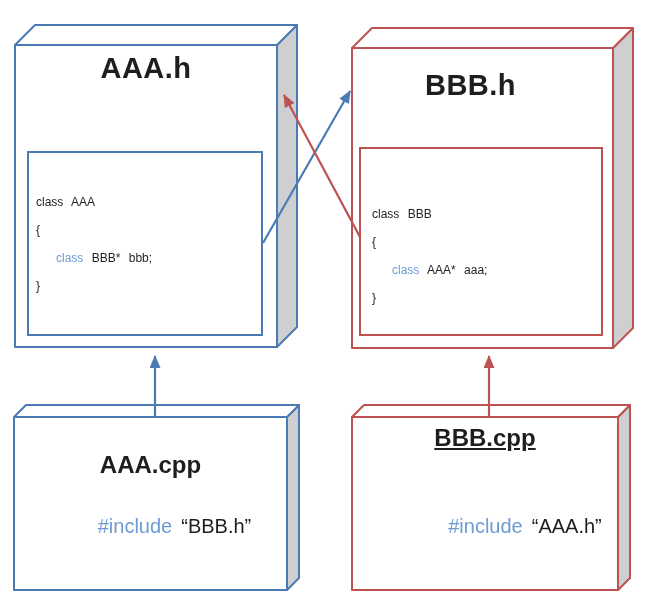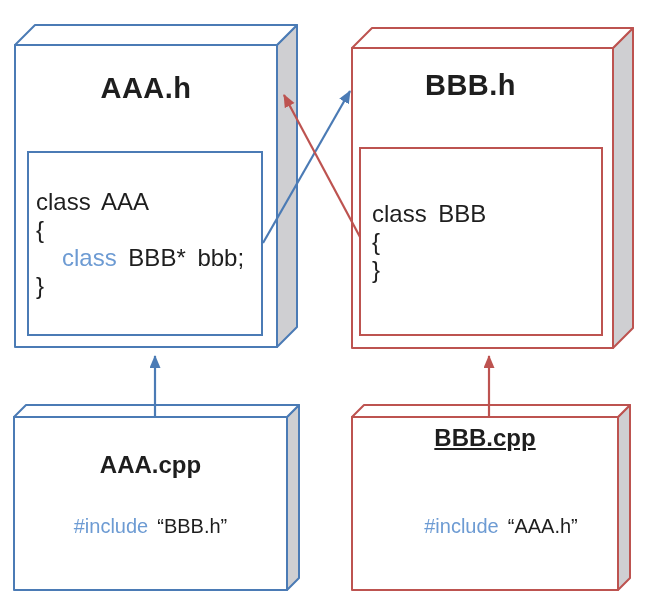--- a/index.html
+++ b/index.html
@@ -13,24 +13,24 @@
   .side{fill:var(--gray,#cfcfd2);stroke-width:2;stroke-linejoin:round;}
   .inner{fill:none;stroke-width:2;}
   .blue{stroke:var(--blue,#4b7bb5);}
   .red{stroke:var(--red,#bd5350);}
   .arrow{fill:none;stroke-width:2.2;}
   .mkb{fill:var(--blue,#4b7bb5);}
   .mkr{fill:var(--red,#bd5350);}
   .txt{position:absolute;white-space:nowrap;}
   .title-h{font-size:29px;font-weight:bold;text-align:center;letter-spacing:0.5px;}
   .title-cpp{font-size:24px;font-weight:bold;text-align:center;}
-  .code{font-size:24px;line-height:28px;word-spacing:5px;}
-  .code .indent{margin-left:26px;}
+  .code{font-size:12px;line-height:28px;word-spacing:5px;}
+  .code .indent{margin-left:20px;}
   .kw{color:var(--keyword,#6d9bd3);}
-  .include{font-size:20px;text-align:center;word-spacing:2px;}
+  .include{font-size:20px;text-align:center;word-spacing:2px;margin-left:24px;}
   .include .file{margin-left:9px;}
 </style>
 </head>
 <body>
 
 <div class="stage">
 
   <svg width="650" height="604" viewBox="0 0 650 604">
     <defs>
       <marker id="mb" markerWidth="15" markerHeight="13" refX="12" refY="5.5" orient="auto" markerUnits="userSpaceOnUse">
@@ -66,32 +66,33 @@
       <polygon class="face red" points="352,417 364,405 630,405 618,417"></polygon>
       <rect class="face red" x="352" y="417" width="266" height="173"></rect>
     </g>
 
     <line class="arrow blue" x1="155" y1="416" x2="155" y2="356" marker-end="url(#mb)"></line>
     <line class="arrow red" x1="489" y1="416" x2="489" y2="356" marker-end="url(#mr)"></line>
     <line class="arrow blue" x1="263" y1="243" x2="350" y2="91" marker-end="url(#mb)"></line>
     <line class="arrow red" x1="360" y1="237" x2="284" y2="95" marker-end="url(#mr)"></line>
   </svg>
 
-  <div class="txt title-h" style="left:15px;top:72px;width:262px;">AAA.h</div>
+  <div class="txt title-h" style="left:15px;top:52px;width:262px;">AAA.h</div>
   <div class="txt code" style="left:36px;top:188px;">
     <div>class AAA</div>
     <div>{</div>
     <div class="indent"><span class="kw">class</span> <span>BBB* bbb;</span></div>
     <div>}</div>
   </div>
 
   <div class="txt title-h" style="left:340px;top:69px;width:261px;">BBB.h</div>
   <div class="txt code" style="left:372px;top:200px;">
     <div>class BBB</div>
     <div>{</div>
+    <div class="indent"><span class="kw">class</span> <span>AAA* aaa;</span></div>
     <div>}</div>
   </div>
 
   <div class="txt title-cpp" style="left:14px;top:424px;width:273px;margin-top:27px;">AAA.cpp</div>
   <div class="txt include" style="left:14px;top:515px;width:273px;"><span class="kw">#include</span><span class="file">“BBB.h”</span></div>
 
   <div class="txt title-cpp" style="left:352px;top:424px;width:266px;text-decoration:underline;">BBB.cpp</div>
   <div class="txt include" style="left:352px;top:515px;width:298px;"><span class="kw">#include</span><span class="file">“AAA.h”</span></div>
 
 </div>

